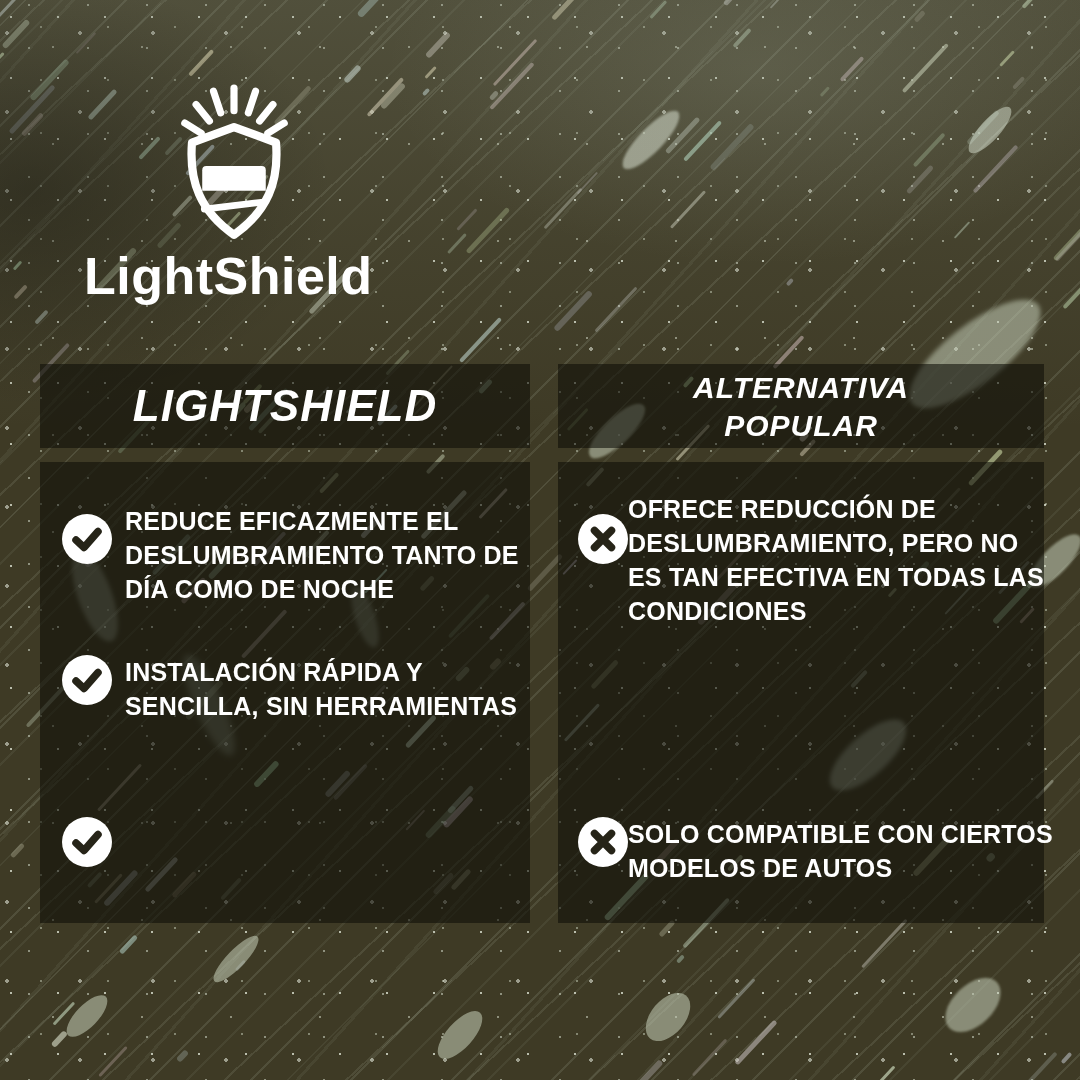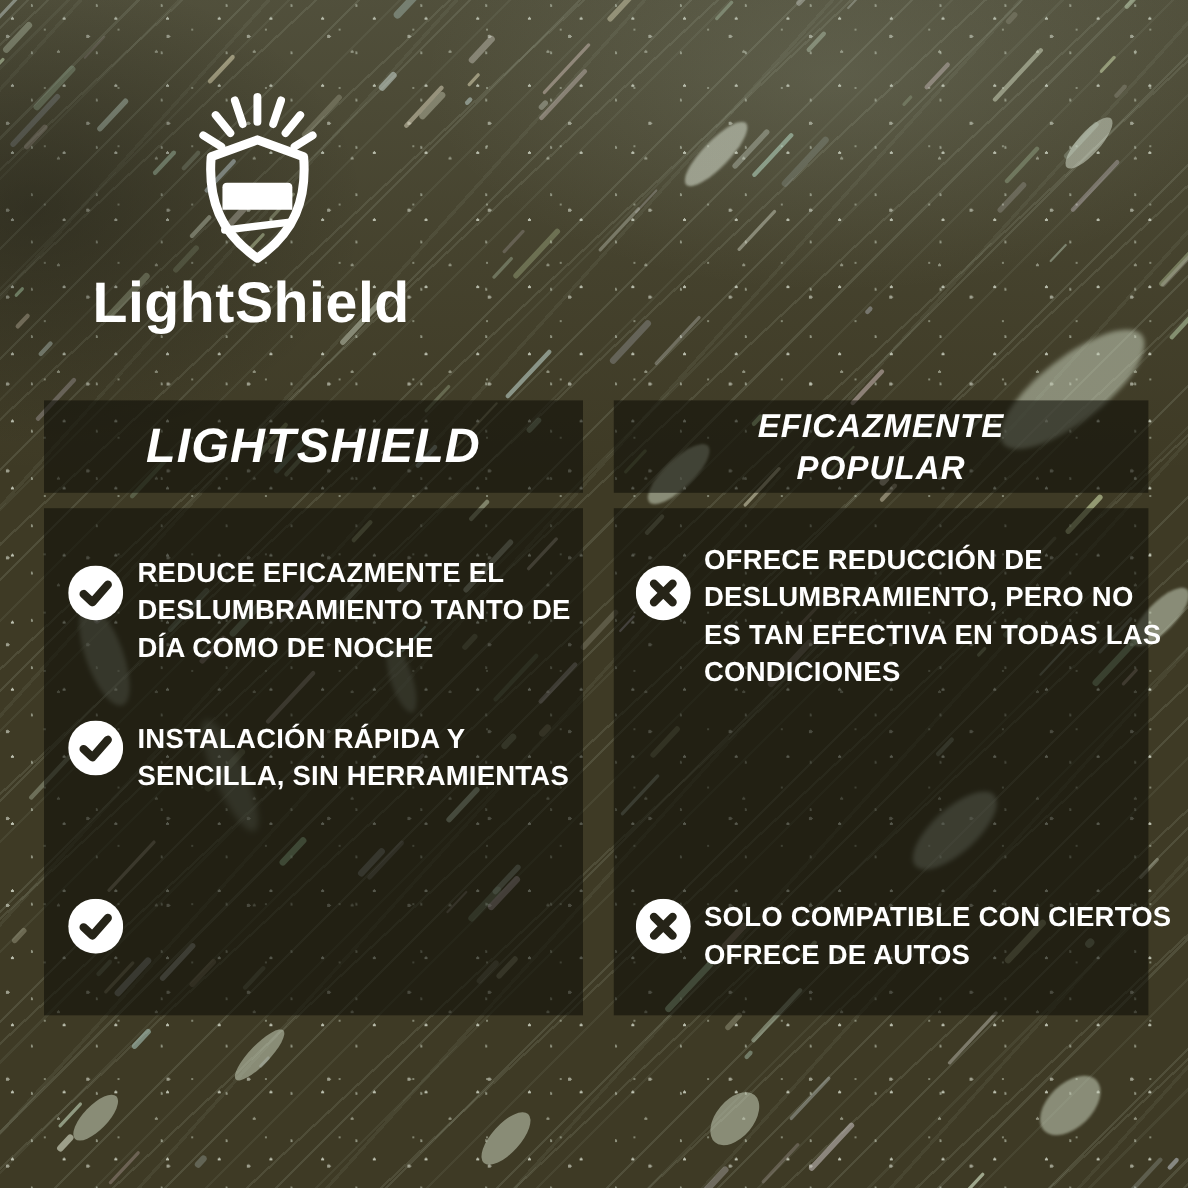--- a/index.html
+++ b/index.html
@@ -33,21 +33,21 @@
   .body-left {left:40px;  top:462px; width:490px; height:461px;}
   .body-right{left:558px; top:462px; width:486px; height:461px;}
   .hdr-title{
     width:100%;text-align:center;font-style:italic;font-weight:800;
     letter-spacing:1px;white-space:pre;
   }
   .hdr-left .hdr-title{font-size:44px;line-height:84px;}
   .hdr-right .hdr-title{font-size:30px;line-height:38px;padding-top:5px;}
   .row{position:absolute;display:flex;align-items:flex-start;}
   .body-left  .row{left:22px;gap:13px;}
-  .body-right .row{left:20px;gap:12px;}
+  .body-right .row{left:20px;}
   .row.p1{top:42px;} .row.p2{top:193px;} .row.p3{top:355px;}
   .row.q1{top:30px;} .row.q2{top:183px;} .row.q3{top:355px;}
   .badge{flex:0 0 50px;width:50px;height:50px;}
   .p1 .badge{margin-top:10px;}
   .q1 .badge{margin-top:22px;}
   .q2 .badge{margin-top:5px;}
   .item-text{
     font-weight:700;font-size:25px;line-height:34px;letter-spacing:.2px;
     white-space:pre;
   }
@@ -267,21 +267,21 @@
       <path d="M33 84 Q29 84 29 88 L29 108 L91 108 L91 88 Q91 84 87 84 Z" fill="#ffffff"></path>
       <path d="M31 126 L89 119" stroke="#ffffff" stroke-width="6.5" stroke-linecap="round"></path>
     </svg>
     <div class="logo-name">LightShield</div>
   </div>
 
   <div class="panel hdr-left">
     <div class="hdr-title">LIGHTSHIELD</div>
   </div>
   <div class="panel hdr-right">
-    <div class="hdr-title">EFICAZMENTE
+    <div class="hdr-title">ALTERNATIVA
 POPULAR</div>
   </div>
 
   <div class="panel body-left">
     <div class="row p2">
       <svg class="badge" viewBox="0 0 50 50">
         <circle cx="25" cy="25" r="25" fill="#ffffff"></circle>
         <path d="M14 26 L22 33.5 L36 17.5" stroke="#262418" stroke-width="7.5" fill="none" stroke-linecap="round" stroke-linejoin="round"></path>
       </svg>
       <div class="item-text">INSTALACIÓN RÁPIDA Y
@@ -314,17 +314,17 @@
 DESLUMBRAMIENTO, PERO NO
 ES TAN EFECTIVA EN TODAS LAS
 CONDICIONES</div>
     </div>
     <div class="row q3">
       <svg class="badge" viewBox="0 0 50 50">
         <circle cx="25" cy="25" r="25" fill="#ffffff"></circle>
         <path d="M16.5 16.5 L33.5 33.5 M33.5 16.5 L16.5 33.5" stroke="#262418" stroke-width="7.5" stroke-linecap="round"></path>
       </svg>
       <div class="item-text">SOLO COMPATIBLE CON CIERTOS
-OFRECE DE AUTOS</div>
+MODELOS DE AUTOS</div>
     </div>
   </div>
 
 </div>
 
 </body></html>

